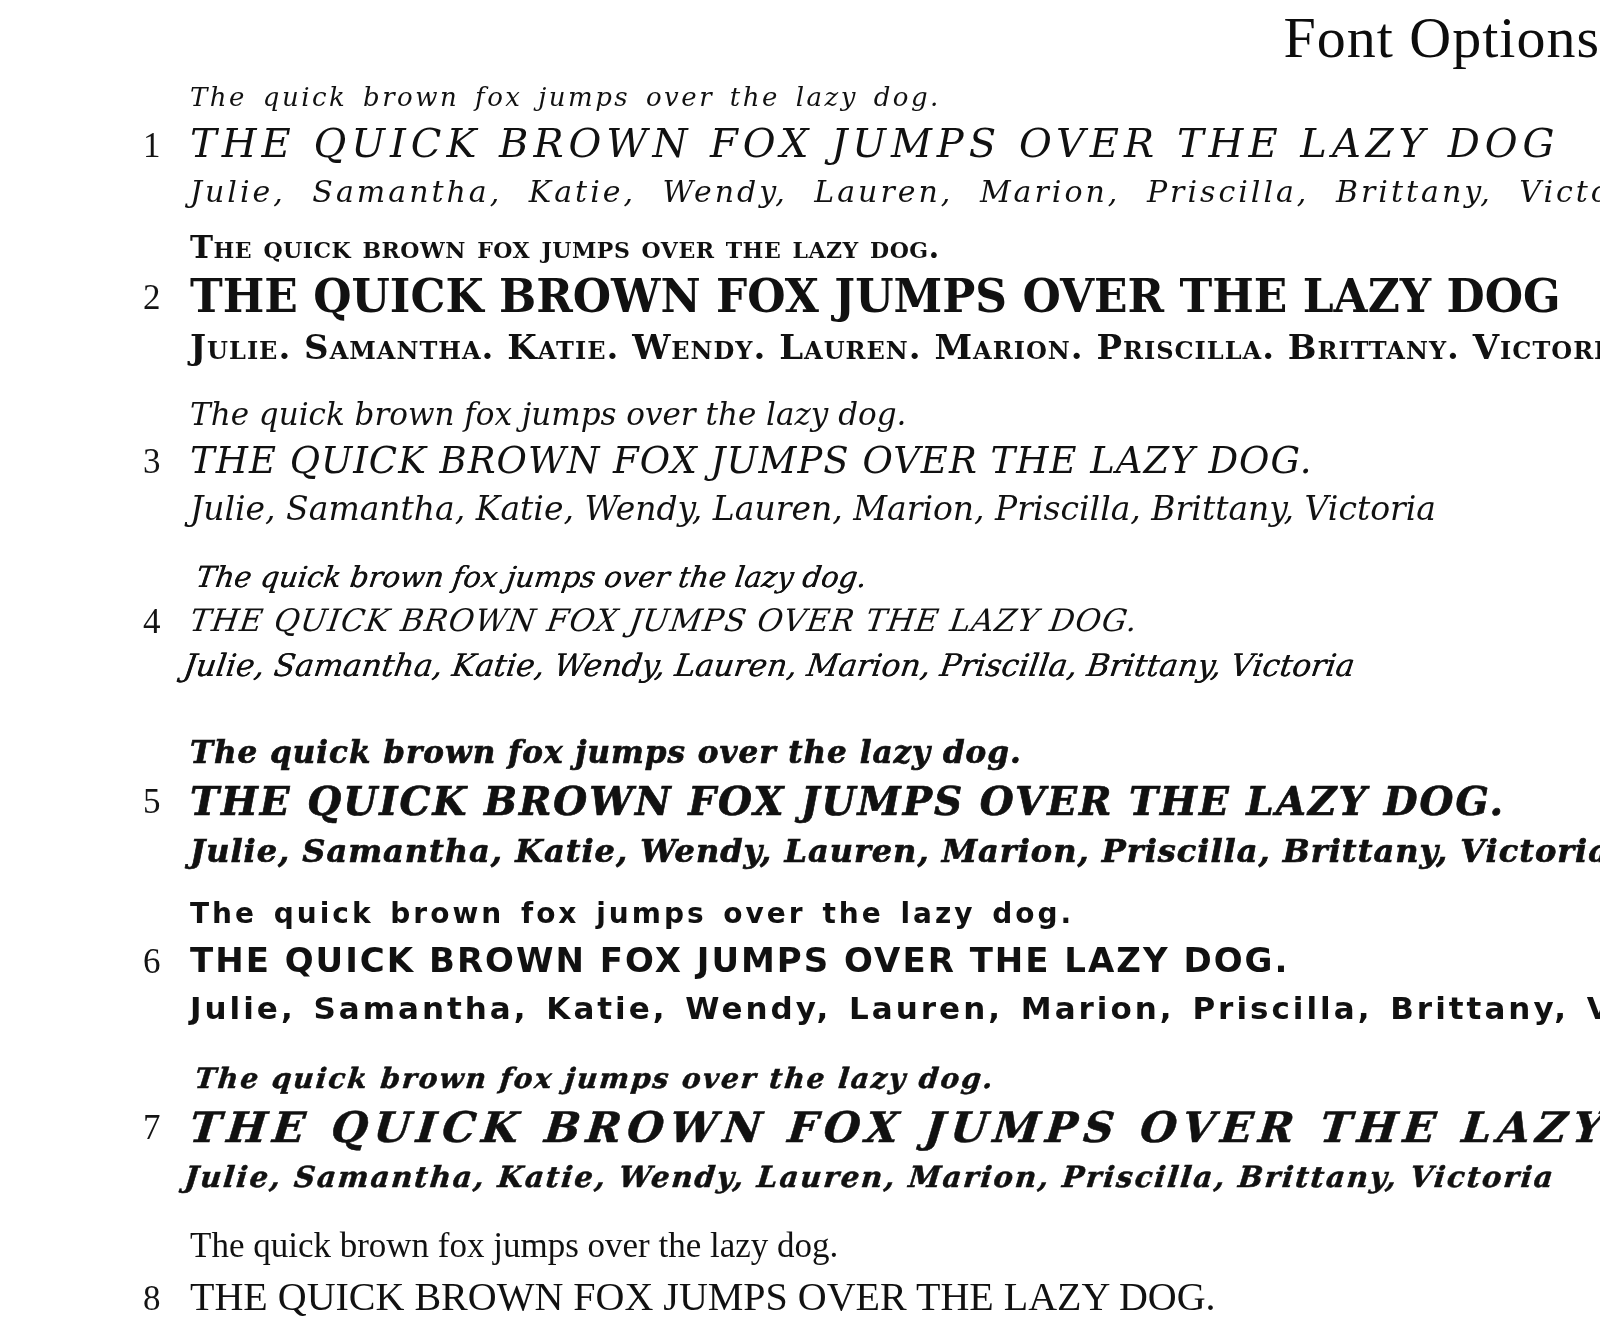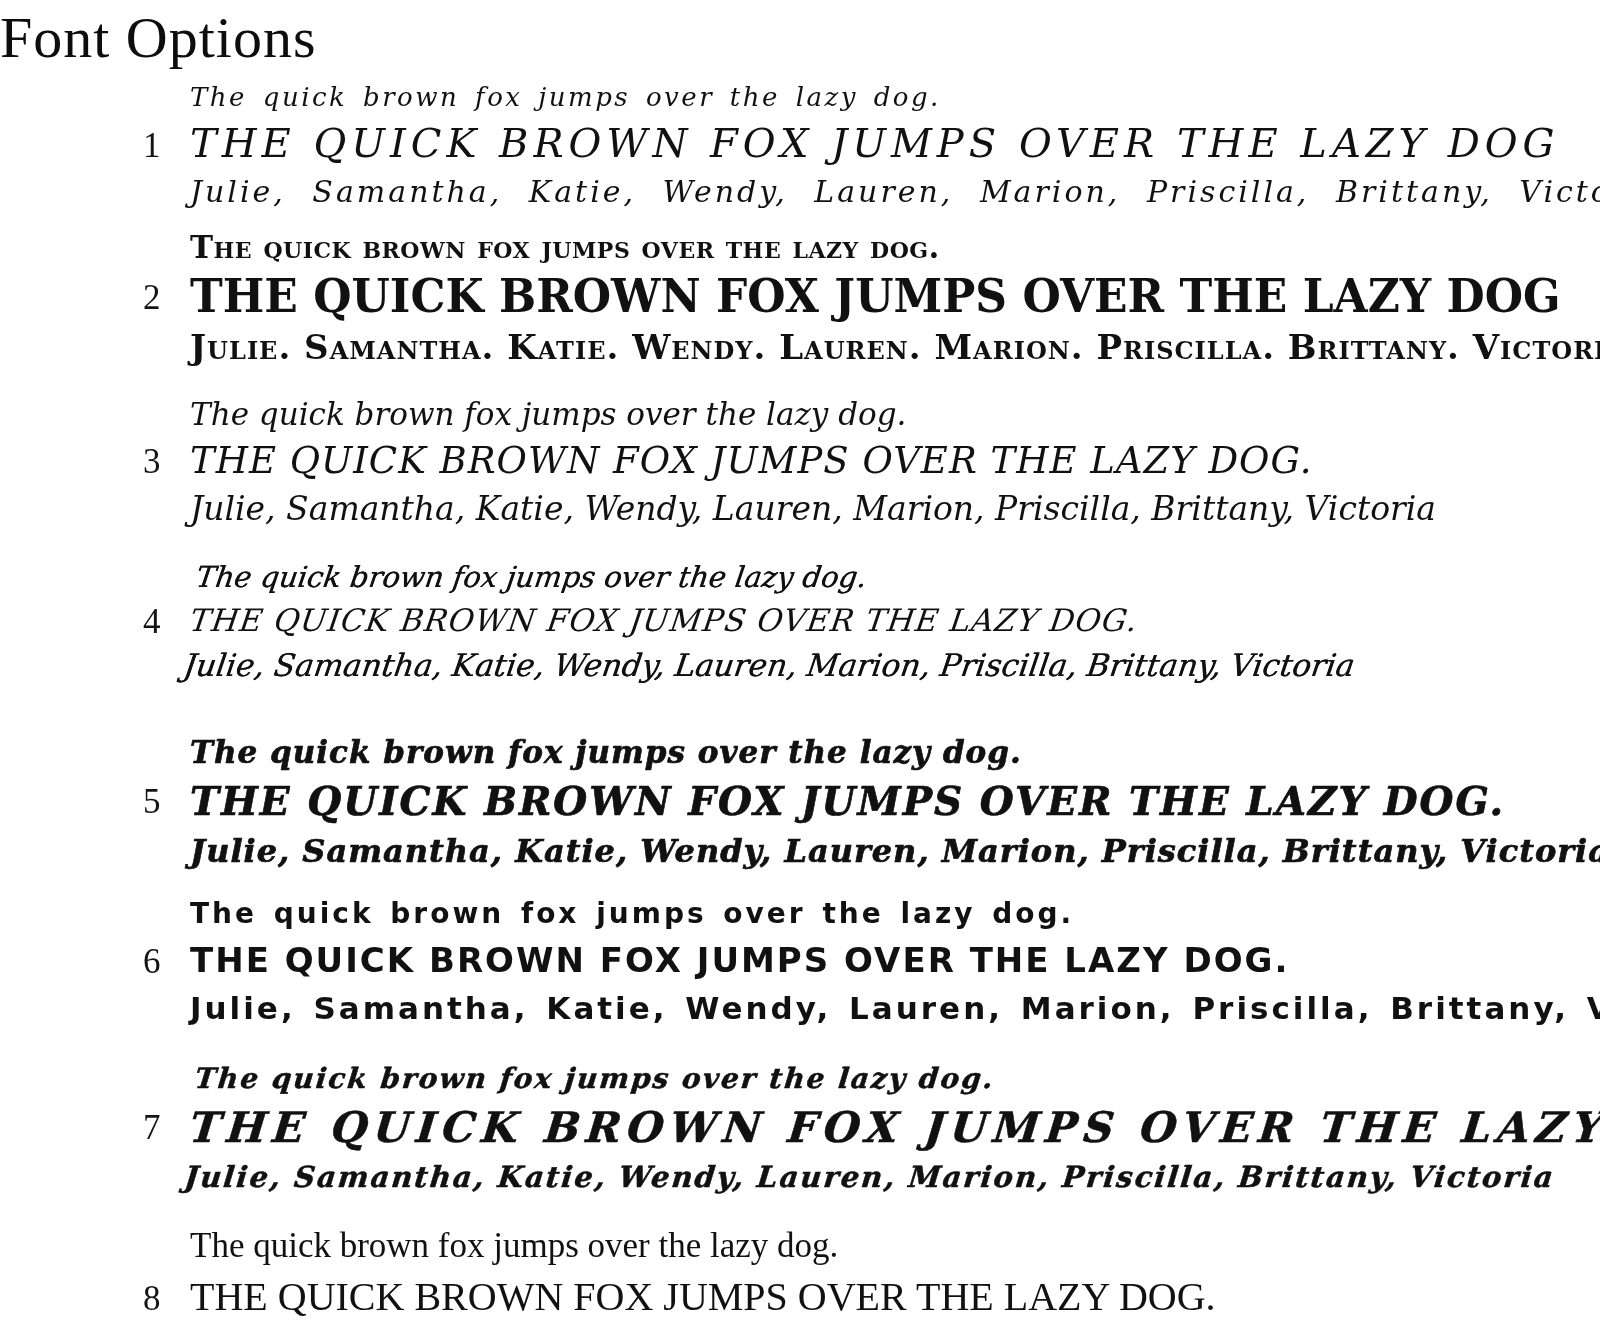--- a/index.html
+++ b/index.html
@@ -10,21 +10,21 @@
     font-family: "Liberation Serif", serif;
     overflow: hidden;
   }
   .page {
     width: 1600px;
     height: 1333px;
     background: #ffffff;
     padding-top: 6px;
   }
   .page-title {
-    text-align: left;
+    text-align: right;
     font-family: "Liberation Serif", serif;
     font-size: 58px;
     font-weight: 400;
     color: #0d0d0d;
     line-height: 64px;
     letter-spacing: 1px;
   }
   .font-block {
     display: flex;
     align-items: center;

